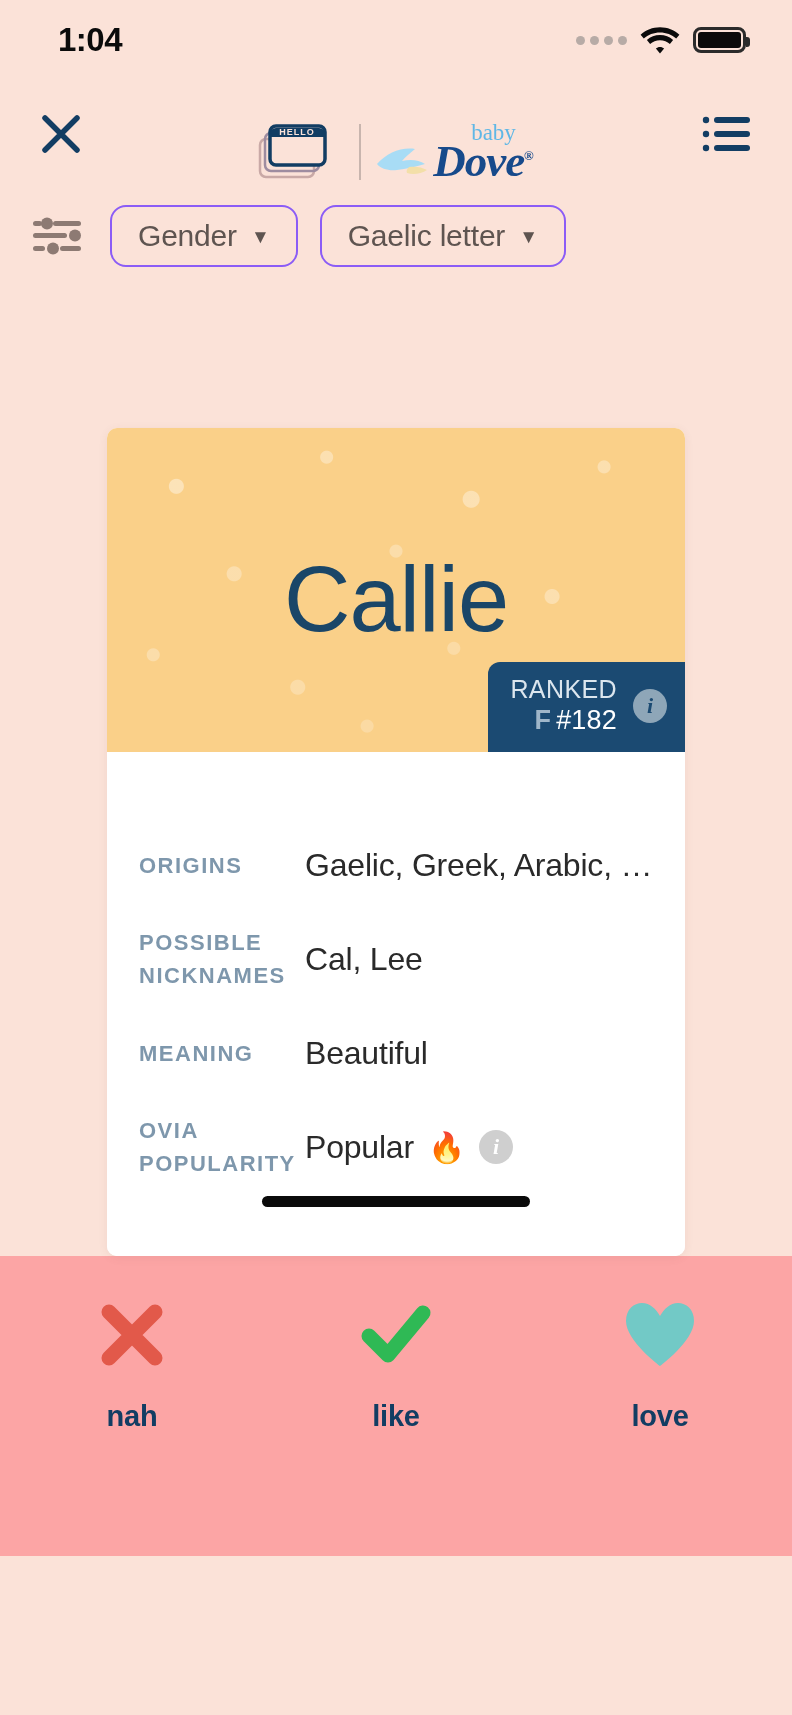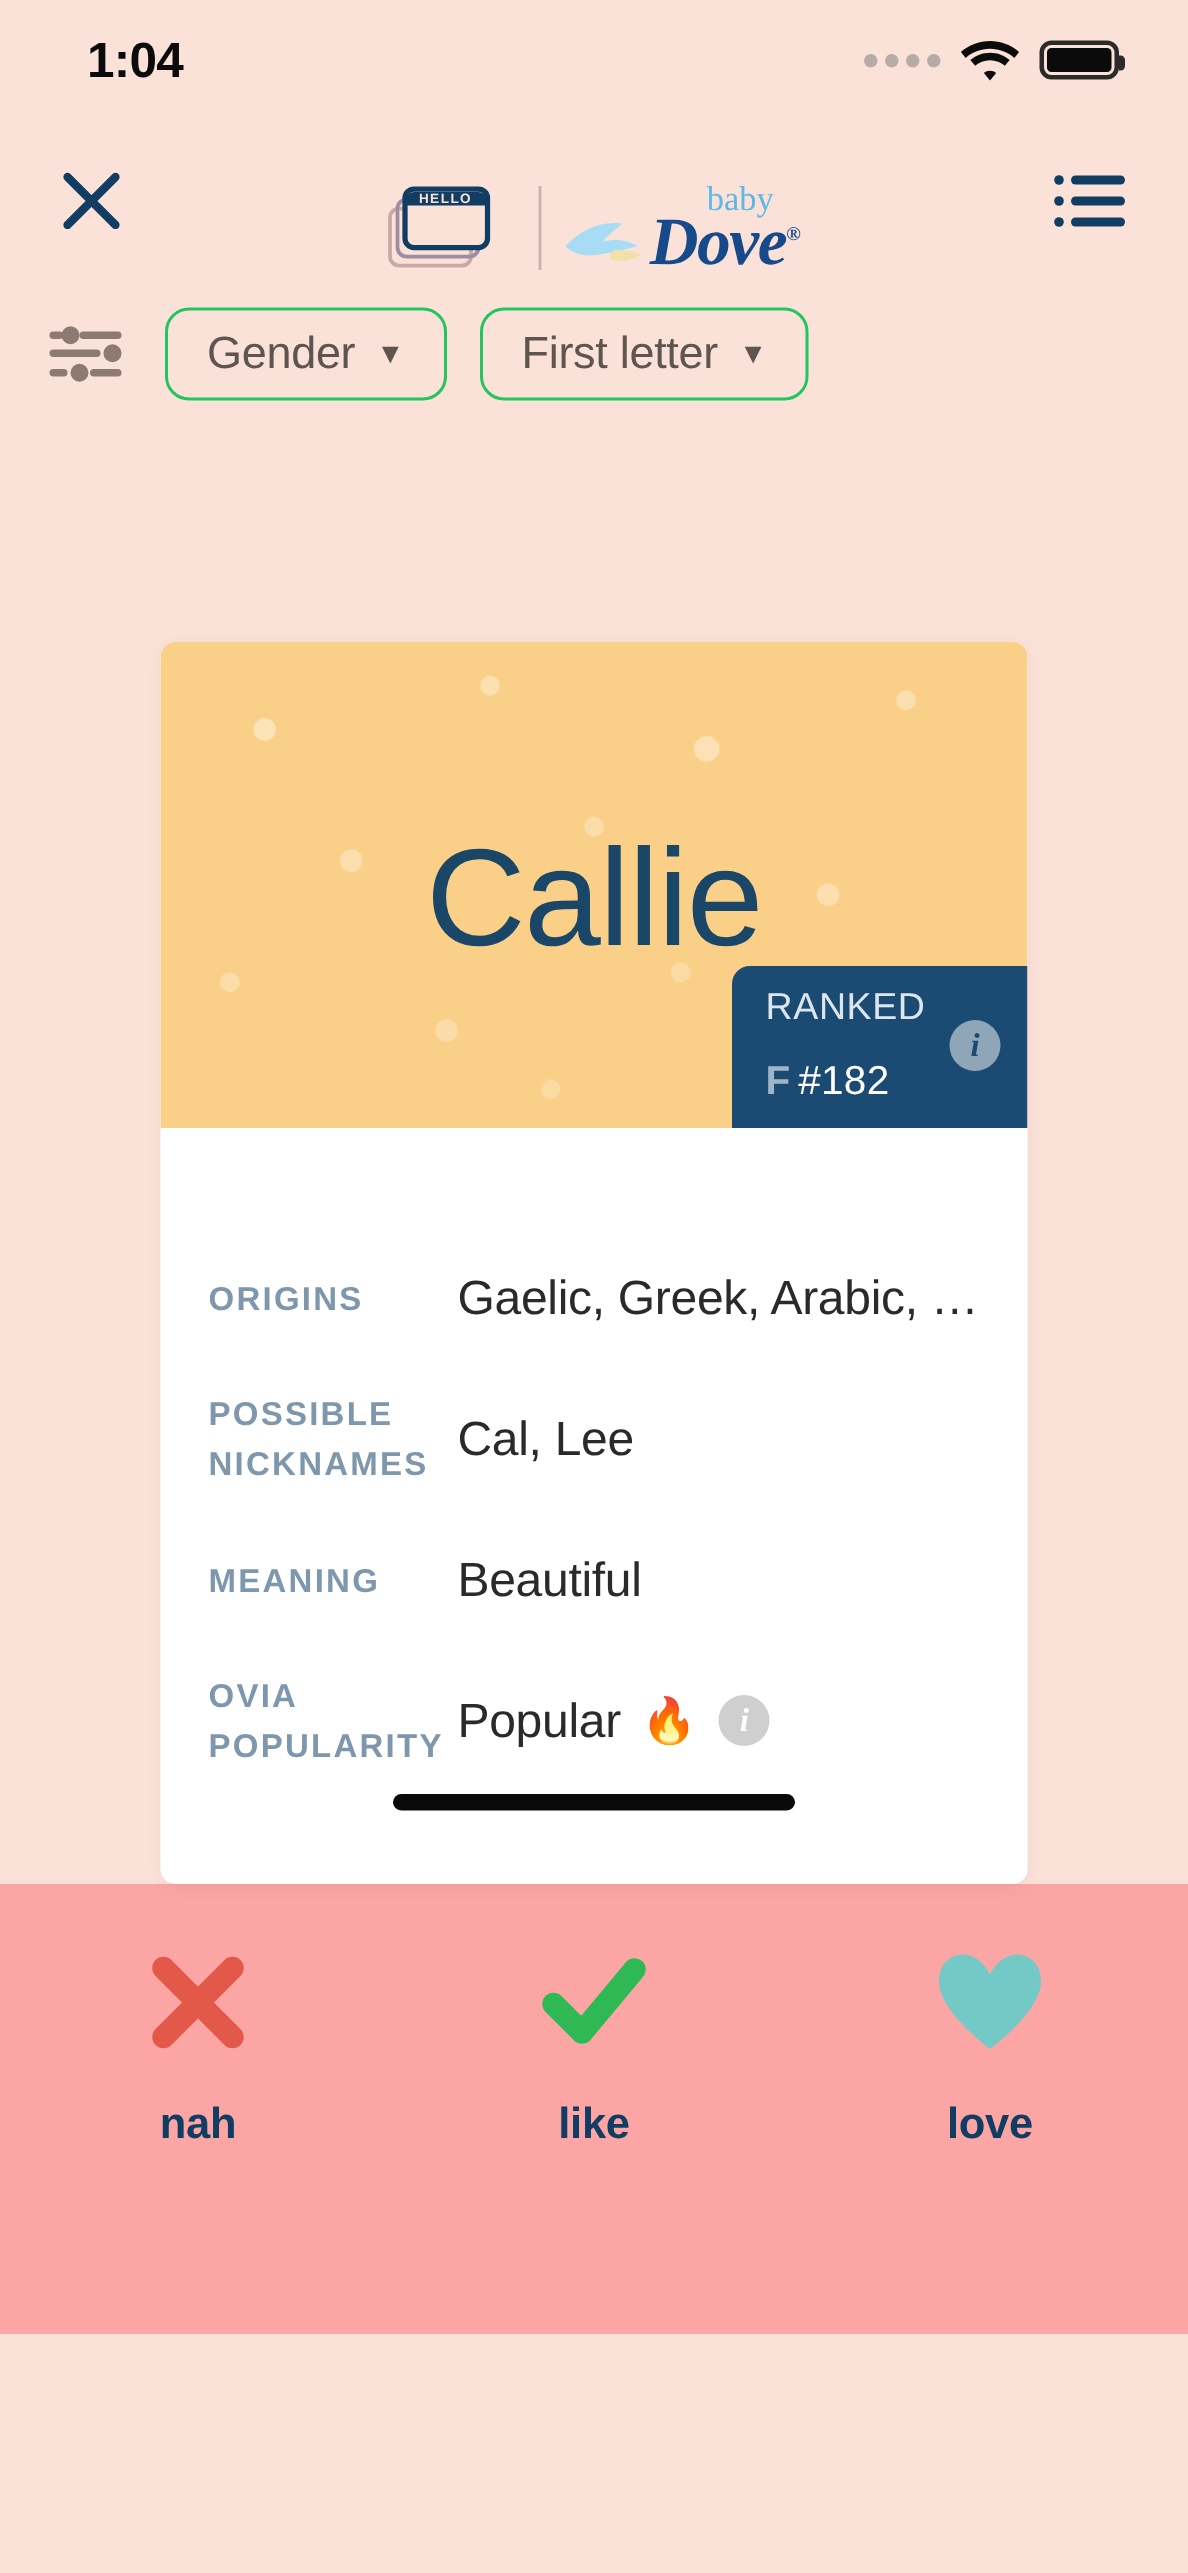--- a/index.html
+++ b/index.html
@@ -149,21 +149,21 @@
     gap: 22px;
   }
   .sliders-btn {
     width: 56px; height: 56px;
     display: flex; align-items: center; justify-content: center;
     cursor: pointer; background: none; border: none;
     margin-right: 2px;
   }
   .chip {
     height: 62px;
-    border: 2px solid #22c55e;
+    border: 2px solid #8b5cf6;
     border-radius: 16px;
     background: transparent;
     display: flex;
     align-items: center;
     gap: 14px;
     padding: 0 26px;
     cursor: pointer;
     font-family: "Liberation Sans", sans-serif;
   }
   .chip span.lbl {
@@ -227,21 +227,21 @@
     right: 0;
     bottom: 0;
     background: #1B4A72;
     border-radius: 12px 0 0 0;
     padding: 14px 18px 16px 22px;
     display: flex;
     align-items: center;
     gap: 16px;
     cursor: pointer;
   }
-  .rank-text { display: flex; flex-direction: column; gap: 21px; }
+  .rank-text { display: flex; flex-direction: column; gap: 3px; text-align: right; }
   .rank-top {
     color: #DCE6EE;
     font-size: 25px;
     letter-spacing: 0.4px;
     line-height: 1.1;
   }
   .rank-bottom {
     color: #FFFFFF;
     font-size: 27px;
     line-height: 1.1;
@@ -415,21 +415,21 @@
         <rect x="2" y="33" width="12" height="5" rx="2.5" fill="#8D7A73"></rect>
         <rect x="29" y="33" width="21" height="5" rx="2.5" fill="#8D7A73"></rect>
         <circle cx="22" cy="35.5" r="6" fill="#8D7A73"></circle>
       </svg>
     </button>
     <button class="chip">
       <span class="lbl">Gender</span>
       <span class="caret">▼</span>
     </button>
     <button class="chip">
-      <span class="lbl">First letter</span>
+      <span class="lbl">Gaelic letter</span>
       <span class="caret">▼</span>
     </button>
   </div>
 
   <div class="card-area">
     <div class="name-card">
 
       <div class="card-hero">
         <div class="hero-name">Callie</div>
 

